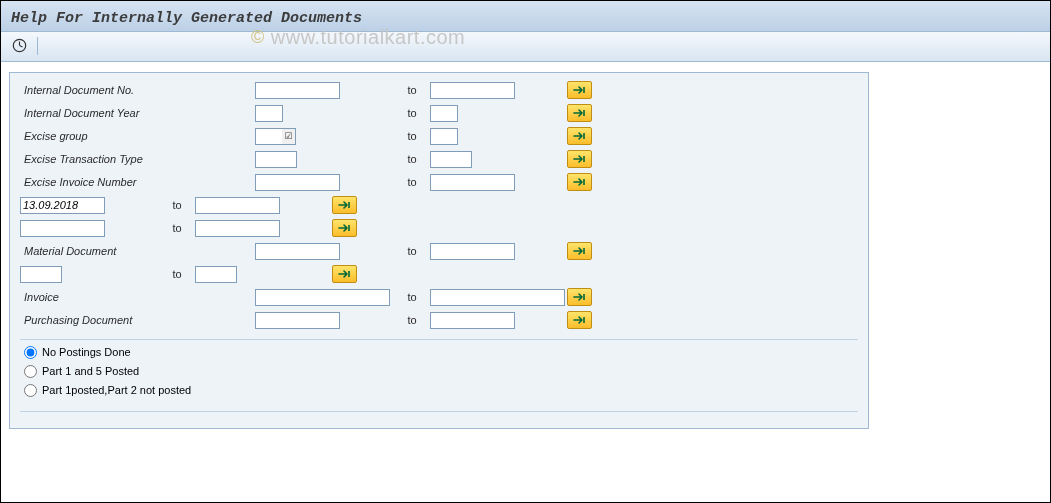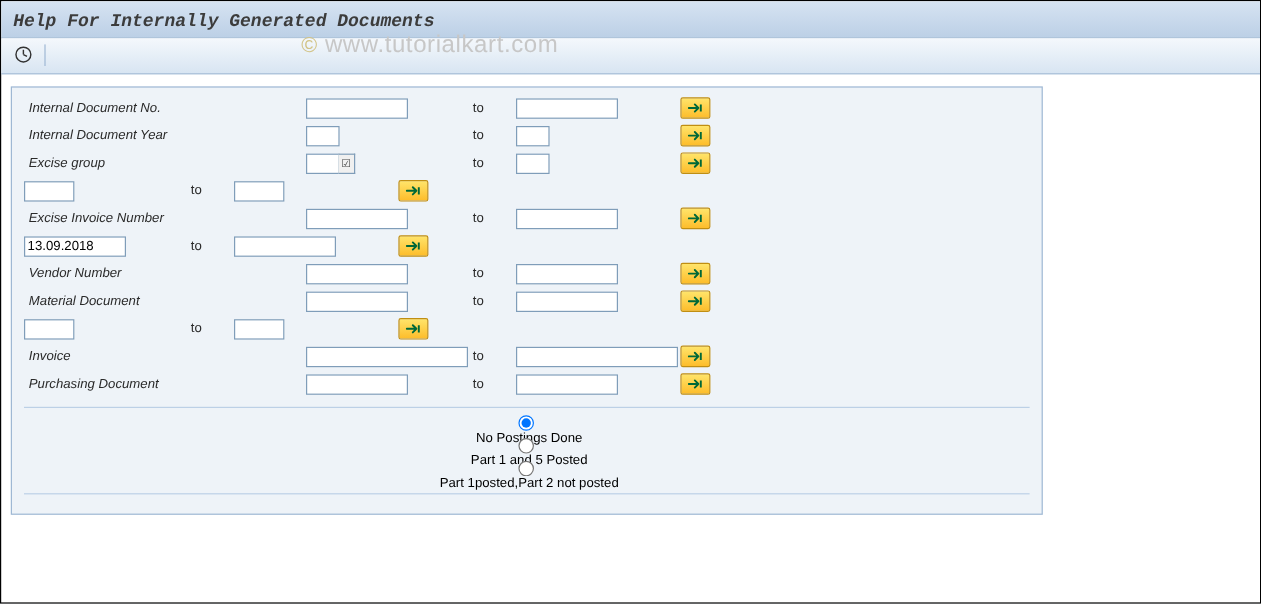--- a/index.html
+++ b/index.html
@@ -82,20 +82,21 @@
   }
   .row .from {
     width: 135px;
     display: flex;
     align-items: center;
   }
   .row .to-lbl {
     width: 40px;
     padding-left: 4px;
     color: #2a2a2a;
+    text-align: center;
   }
   .row .to {
     width: 135px;
     display: flex;
     align-items: center;
   }
   .row .more {
     width: 30px;
     display: flex;
     align-items: center;
@@ -105,21 +106,21 @@
   input[type="text"] {
     height: 17px;
     border: 1px solid #7f9db9;
     background: #fff;
     font-size: 11px;
     padding: 0 2px;
     font-family: Arial, Helvetica, sans-serif;
   }
   .w-xs  { width: 28px; }
   .w-sm  { width: 42px; }
-  .w-md  { width: 85px; }
+  .w-md  { width: 85px; font-style: italic; }
   .w-long{ width: 135px; }
 
   .f4 {
     width: 14px; height: 17px;
     background: #f0f0f0;
     border: 1px solid #7f9db9;
     border-left: none;
     display: inline-flex;
     align-items: center;
     justify-content: center;
@@ -141,24 +142,23 @@
   }
 
   .group-sep {
     border: none;
     border-top: 1px solid #bcd0e6;
     margin: 8px 0 6px 0;
   }
 
   .radio-row, .check-row {
     display: flex;
-    align-items: center;
+    align-items: flex-start;
     height: 19px;
     padding-left: 4px;
-    flex-direction: column;
   }
   .radio-row input, .check-row input { margin: 0 5px 0 0; }
   .check-row input[type="checkbox"]{
     width:13px;height:13px;
   }
 
   .watermark {
     position: absolute;
     top: 25px;
     left: 250px;
@@ -251,20 +251,21 @@
         <div class="more">
           <span class="more-btn">
             <svg width="14" height="10" viewBox="0 0 14 10">
               <path d="M1 5 H9 M9 5 L6 2 M9 5 L6 8" stroke="#006838" stroke-width="1.6" fill="none" stroke-linecap="round"></path>
               <path d="M11 2 V8" stroke="#006838" stroke-width="1.6"></path>
             </svg>
           </span>
         </div>
       </div>
       <div class="row">
+        <div class="lbl">Excise Transaction Type</div>
         <div class="from">
           <input type="text" class="w-sm" value="" style="">
         </div>
         <div class="to-lbl">to</div>
         <div class="to">
           <input type="text" class="w-sm" value="" style="">
         </div>
         <div class="more">
           <span class="more-btn">
             <svg width="14" height="10" viewBox="0 0 14 10">
@@ -303,21 +304,20 @@
         <div class="more">
           <span class="more-btn">
             <svg width="14" height="10" viewBox="0 0 14 10">
               <path d="M1 5 H9 M9 5 L6 2 M9 5 L6 8" stroke="#006838" stroke-width="1.6" fill="none" stroke-linecap="round"></path>
               <path d="M11 2 V8" stroke="#006838" stroke-width="1.6"></path>
             </svg>
           </span>
         </div>
       </div>
       <div class="row">
-        <div class="lbl">Vendor Number</div>
         <div class="from">
           <input type="text" class="w-md" value="" style="">
         </div>
         <div class="to-lbl">to</div>
         <div class="to">
           <input type="text" class="w-md" value="" style="">
         </div>
         <div class="more">
           <span class="more-btn">
             <svg width="14" height="10" viewBox="0 0 14 10">

